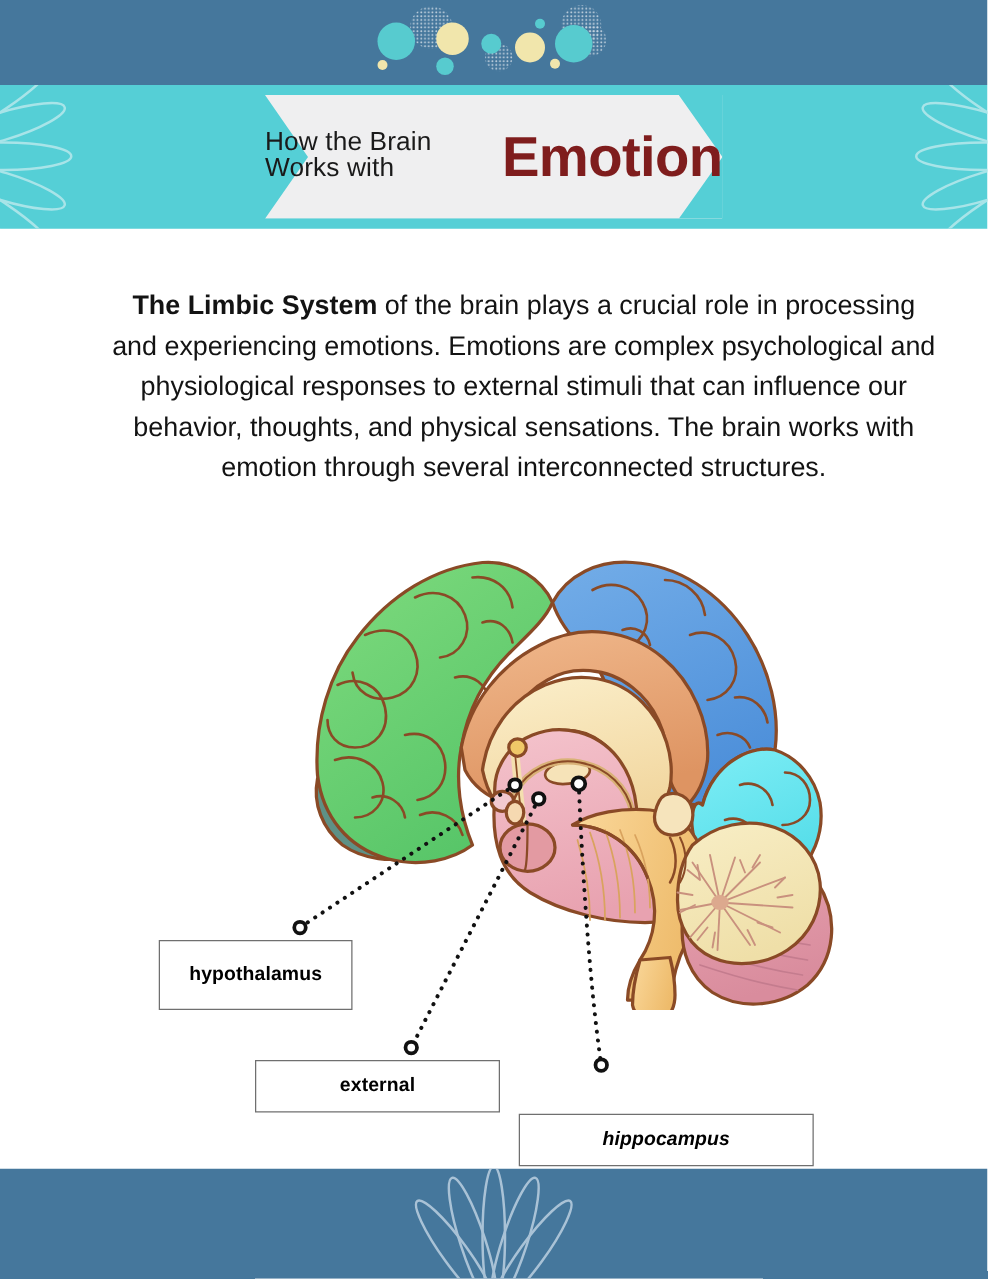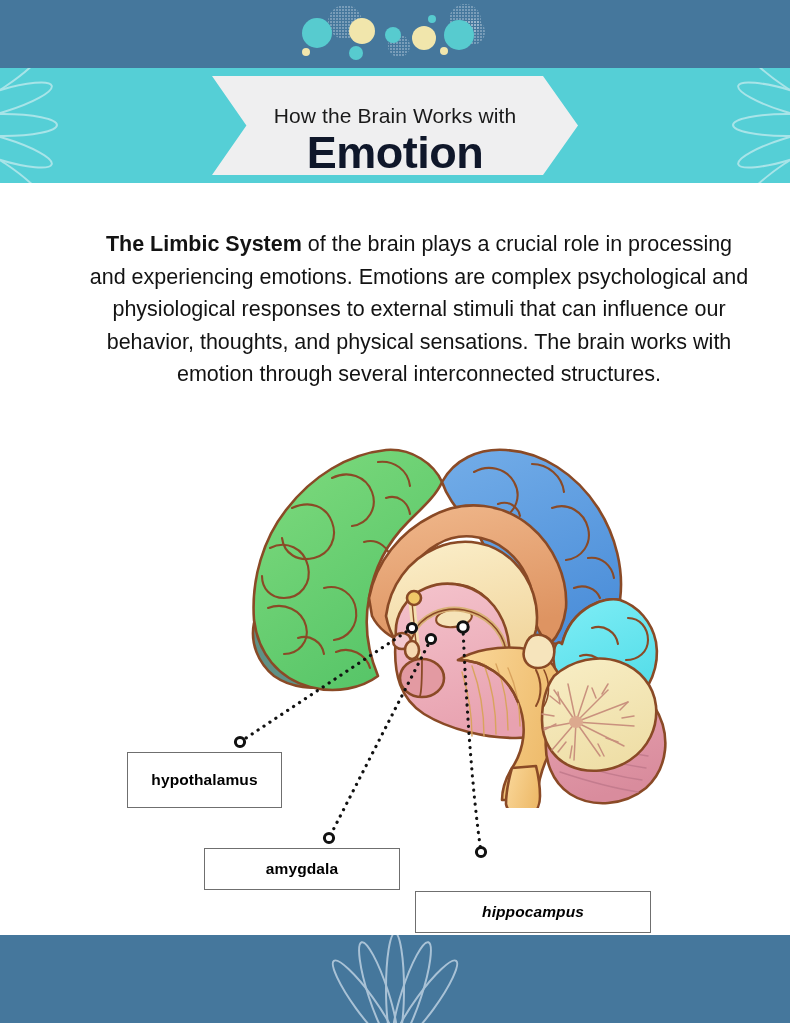--- a/index.html
+++ b/index.html
@@ -48,44 +48,44 @@
     display: flex;
     flex-direction: column;
     align-items: center;
     justify-content: center;
   }
   .ribbon-inner {
     position: absolute;
     left: 212px; top: 76px;
     width: 366px; height: 99px;
     display: flex;
-    flex-direction: column;
+    flex-direction: row;
     align-items: center;
-    justify-content: flex-end;
+    justify-content: flex-start;
     pointer-events: none;
   }
   .ribbon-notch-r {
     position: absolute;
     right: 0; top: 0;
     width: 35px; height: 99px;
     background: #55CFD6;
     -webkit-clip-path: polygon(0 0, 100% 0, 100% 100%, 0 100%, 100% 50%);
     clip-path: polygon(0 0, 100% 0, 100% 100%, 0 100%, 100% 50%);
   }
   .ribbon-kicker {
     font-size: 21px;
     color: #1a1a1a;
     letter-spacing: 0.1px;
     line-height: 1;
     margin-bottom: 4px;
   }
   .ribbon-title {
     font-size: 45px;
     font-weight: bold;
-    color: #0f172a;
+    color: #7f1d1d;
     line-height: 1;
     letter-spacing: -0.5px;
   }
 
   
   .intro {
     position: absolute;
     left: 65px; top: 228px;
     width: 660px;
     text-align: center;
@@ -398,21 +398,21 @@
     <circle cx="412" cy="628" r="4.6"></circle>
     <circle cx="431" cy="639" r="4.6"></circle>
     <circle cx="463" cy="627" r="5.2"></circle>
     <circle cx="240" cy="742" r="4.6"></circle>
     <circle cx="329" cy="838" r="4.6"></circle>
     <circle cx="481" cy="852" r="4.6"></circle>
   </g>
 </svg>
 
 <div class="label-box" id="label-hypothalamus">hypothalamus</div>
-<div class="label-box" id="label-amygdala">amygdala</div>
+<div class="label-box" id="label-amygdala">external</div>
 <div class="label-box" id="label-hippocampus">hippocampus</div>
 
 <div class="footer-band">
   <svg width="790" height="88" viewBox="0 0 790 88">
     <g fill="none" stroke="#A9C2D6" stroke-width="2" transform="translate(395,110)">
       <ellipse cx="0" cy="-52" rx="10" ry="52" transform="rotate(-36)"></ellipse>
       <ellipse cx="0" cy="-54" rx="10" ry="54" transform="rotate(-18)"></ellipse>
       <ellipse cx="0" cy="-56" rx="9" ry="56"></ellipse>
       <ellipse cx="0" cy="-54" rx="10" ry="54" transform="rotate(18)"></ellipse>
       <ellipse cx="0" cy="-52" rx="10" ry="52" transform="rotate(36)"></ellipse>

